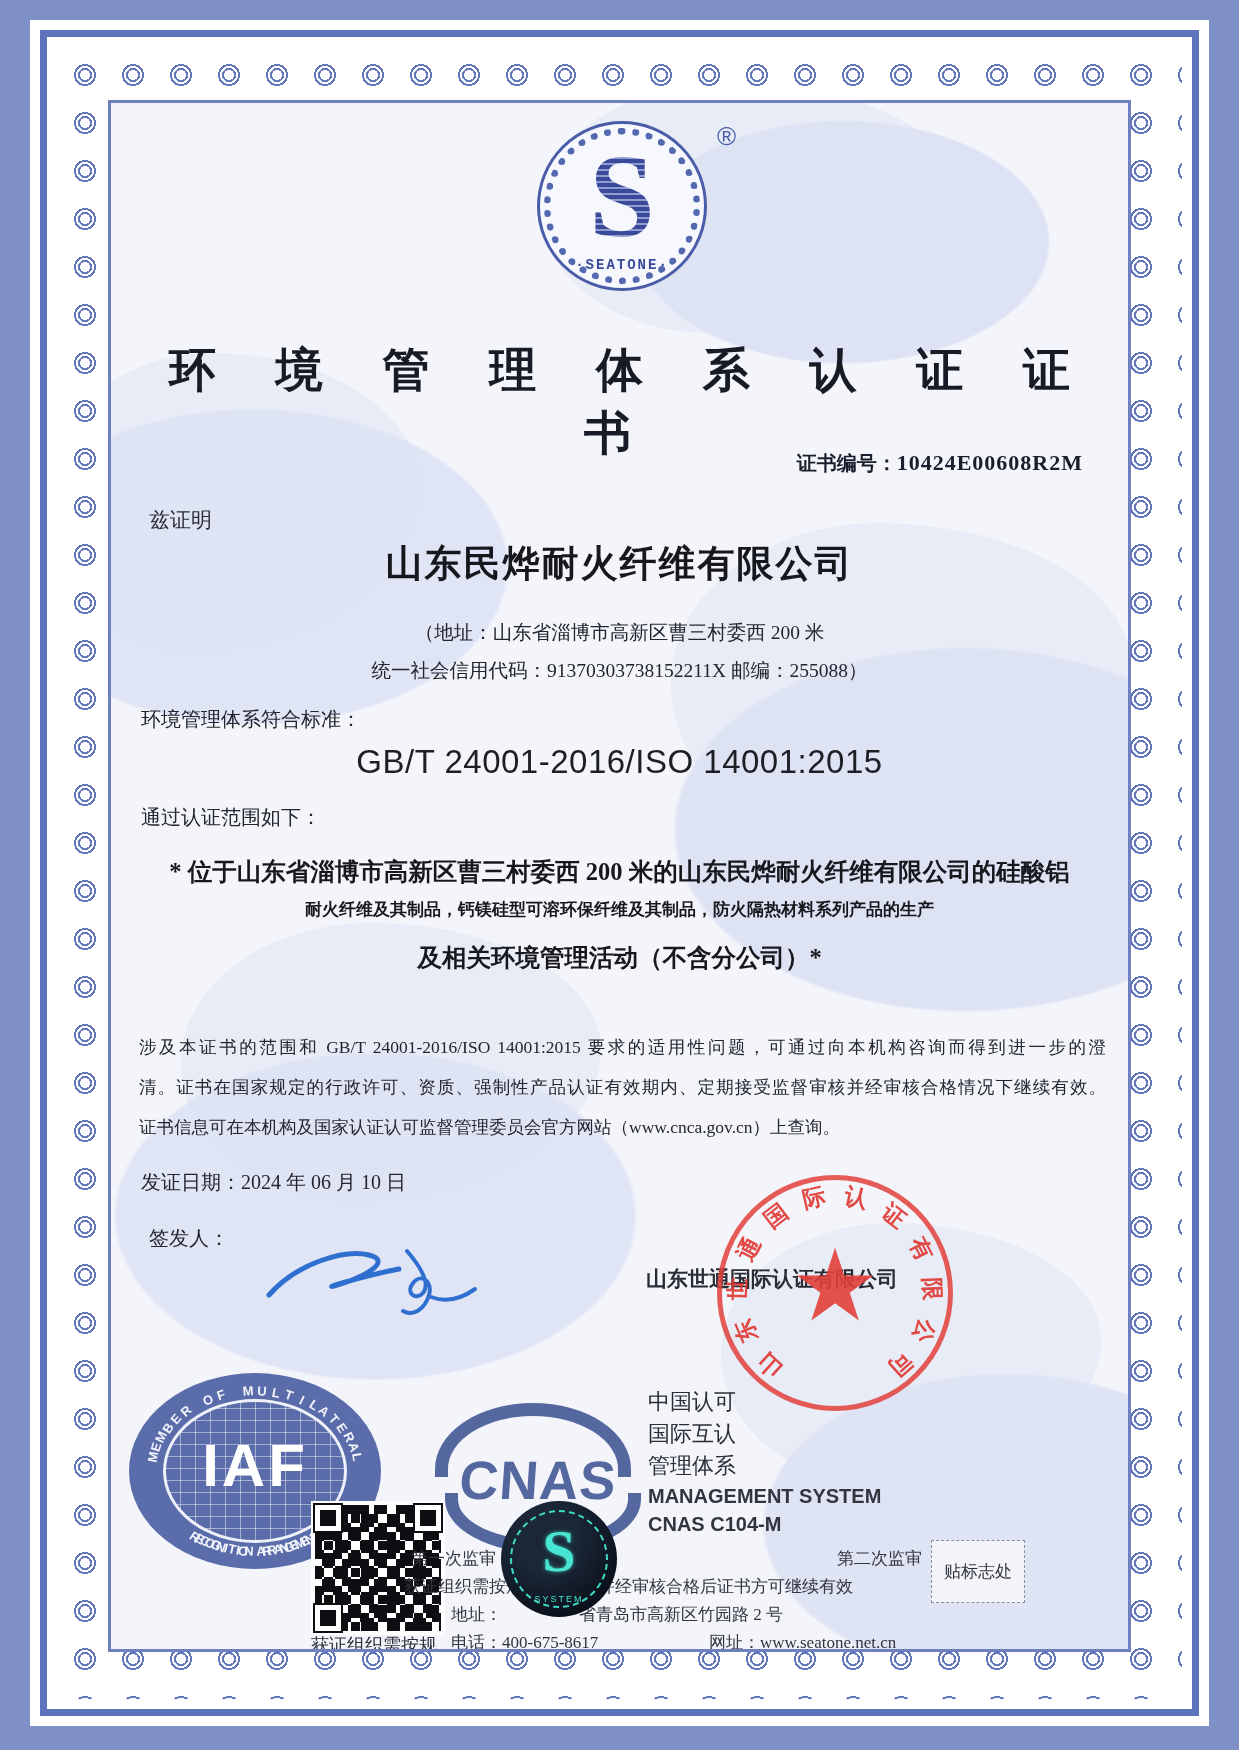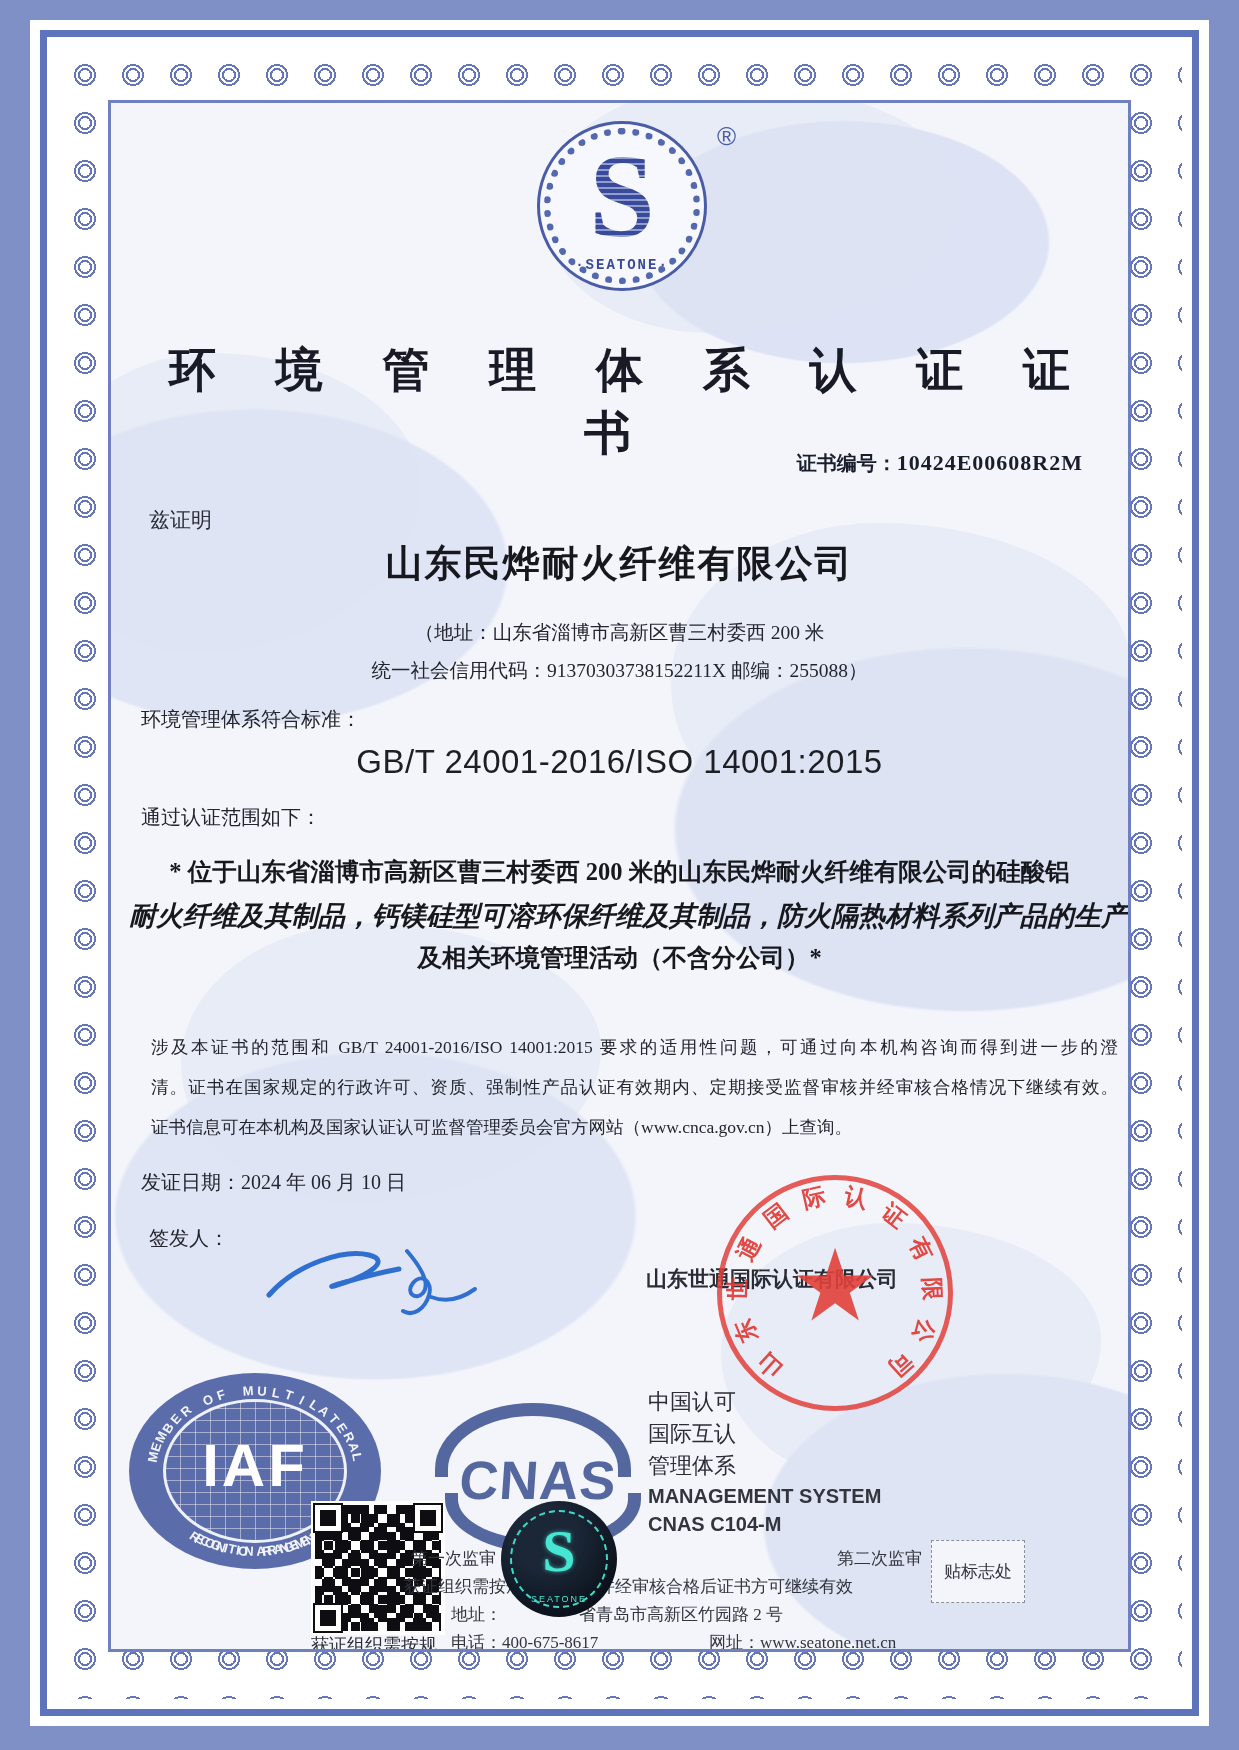--- a/index.html
+++ b/index.html
@@ -39,23 +39,23 @@
   .certno .num{font-size:22px;letter-spacing:1px;}
   .intro{left:38px;top:403px;font-size:21px;color:#2a2c35;}
   .company{left:0;width:100%;top:436px;text-align:center;font-size:37px;font-weight:700;color:#17181d;letter-spacing:2px;}
   .addr1{left:0;width:100%;top:516px;text-align:center;font-size:19.5px;color:#23252e;}
   .addr2{left:0;width:100%;top:554px;text-align:center;font-size:19.5px;color:#23252e;}
   .stdlabel{left:30px;top:603px;font-size:20px;}
   .std{left:0;width:100%;top:640px;text-align:center;font-size:33px;color:#1d1f24;
        font-family:"Liberation Sans","DejaVu Sans",sans-serif;letter-spacing:0.5px;}
   .scopelabel{left:30px;top:701px;font-size:20px;}
   .scope1{left:0;width:100%;top:752px;text-align:center;font-size:24.5px;font-weight:600;color:#17181d;}
-  .scope2{left:0;width:100%;top:795px;text-align:right;font-size:27px;font-weight:600;color:#17181d;font-style:italic;}
+  .scope2{left:0;width:100%;top:795px;text-align:center;font-size:17px;font-weight:600;color:#17181d;}
   .scope3{left:0;width:100%;top:838px;text-align:center;font-size:24.5px;font-weight:600;color:#17181d;}
-  .note{left:28px;width:967px;font-size:17.5px;color:#23252e;margin-left:12px;}
+  .note{left:28px;width:967px;font-size:17.5px;color:#23252e;}
   .note.j{text-align:justify;text-align-last:justify;}
   .n1{top:932px;} .n2{top:972px;} .n3{top:1012px;}
   .issuedate{left:30px;top:1066px;font-size:20px;}
   .validity{right:20px;top:1066px;font-size:20px;}
   .signer{left:38px;top:1122px;font-size:20px;}
   .sig{left:150px;top:1130px;}
   .issuer{left:535px;top:1162px;font-size:21px;font-weight:600;color:#2a2c35;}
 
   
   .seal{left:606px;top:1072px;width:236px;height:236px;z-index:3;}
@@ -263,21 +263,21 @@
     <div class="qr">
       <div class="finder f1"></div>
       <div class="finder f2"></div>
       <div class="finder f3"></div>
     </div>
     <div class="qrcap">获证组织需按规</div>
 
     <div class="holo">
       <div class="hring"></div>
       <div class="hs">S</div>
-      <div class="hb">SEATONE</div>
+      <div class="hb">SYSTEM</div>
     </div>
 
     <div class="row-sm a1p">第一次监审</div>
     <div class="row-sm a2p">第二次监审</div>
     <div class="stickerbox">贴标志处</div>
     <div class="row-sm noteL">获证组织需按规</div>
     <div class="row-sm noteR">，并经审核合格后证书方可继续有效</div>
     <div class="row-sm addrL">地址：</div>
     <div class="row-sm addrR">省青岛市高新区竹园路 2 号</div>
     <div class="row-sm telp">电话：400-675-8617</div>

